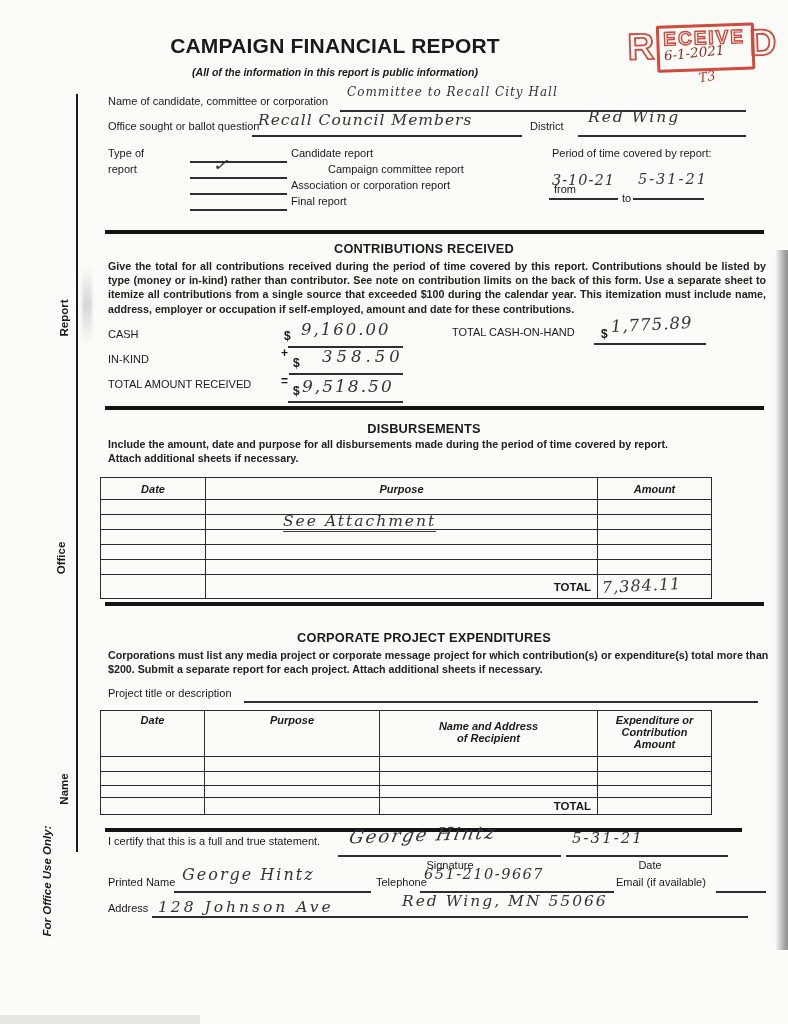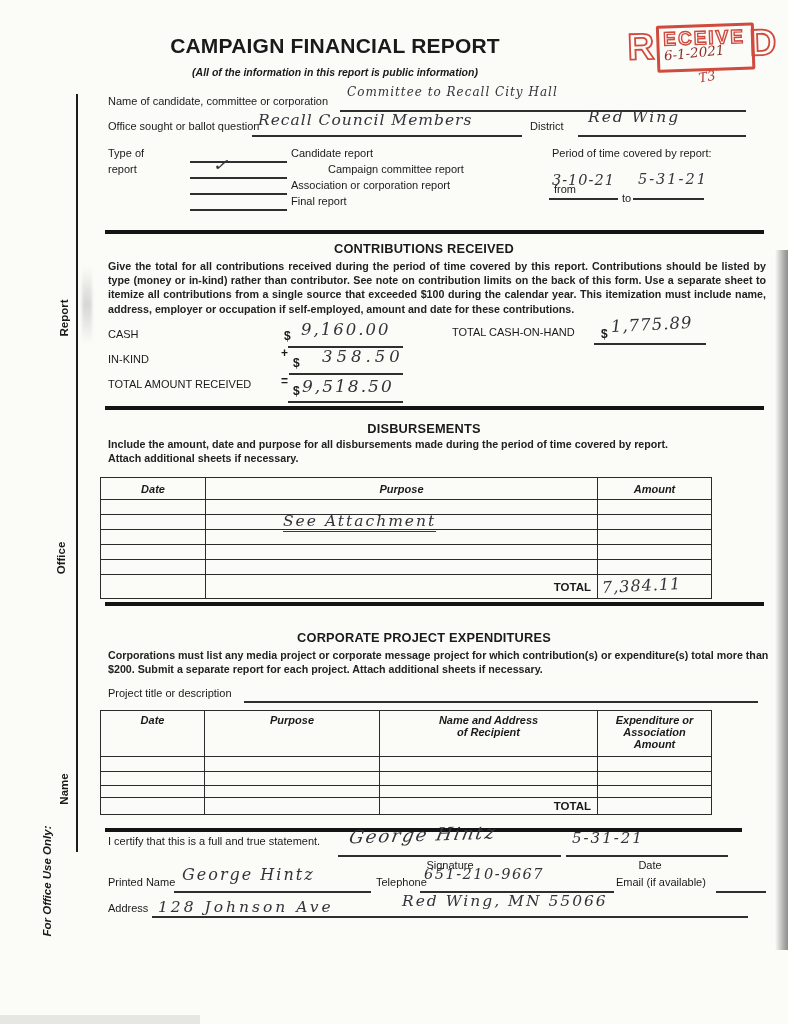--- a/index.html
+++ b/index.html
@@ -195,27 +195,27 @@
     <colgroup>
         <col style="width:104px">
         <col style="width:175px">
         <col style="width:218px">
         <col style="width:114px">
       </colgroup>
     <tbody>
         <tr style="height:46px;">
       <td class="th" style="vertical-align:top;padding-top:3px;">Date</td>
       <td class="th" style="vertical-align:top;padding-top:3px;">Purpose</td>
-      <td class="th" style="vertical-align:top;padding-top:3px;">
+      <td class="th" style="vertical-align:top;padding-top:9px;">
         <div>Name and Address</div>
         <div>of Recipient</div>
       </td>
       <td class="th" style="vertical-align:top;padding-top:3px;">
         <div>Expenditure or</div>
-        <div>Association</div>
+        <div>Contribution</div>
         <div>Amount</div>
       </td>
     </tr>
     <tr style="height:15px;">
           <td></td>
           <td></td>
           <td></td>
           <td></td>
         </tr>
     <tr style="height:14px;">

